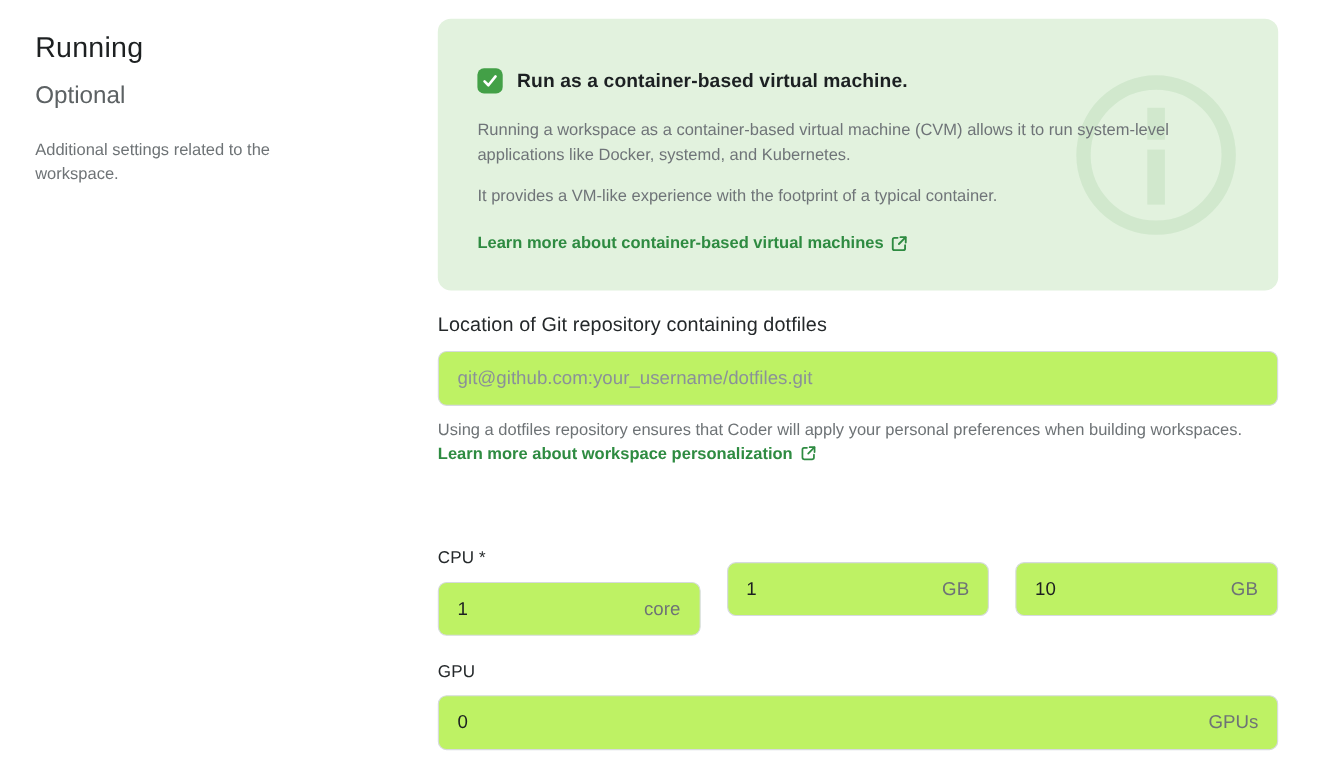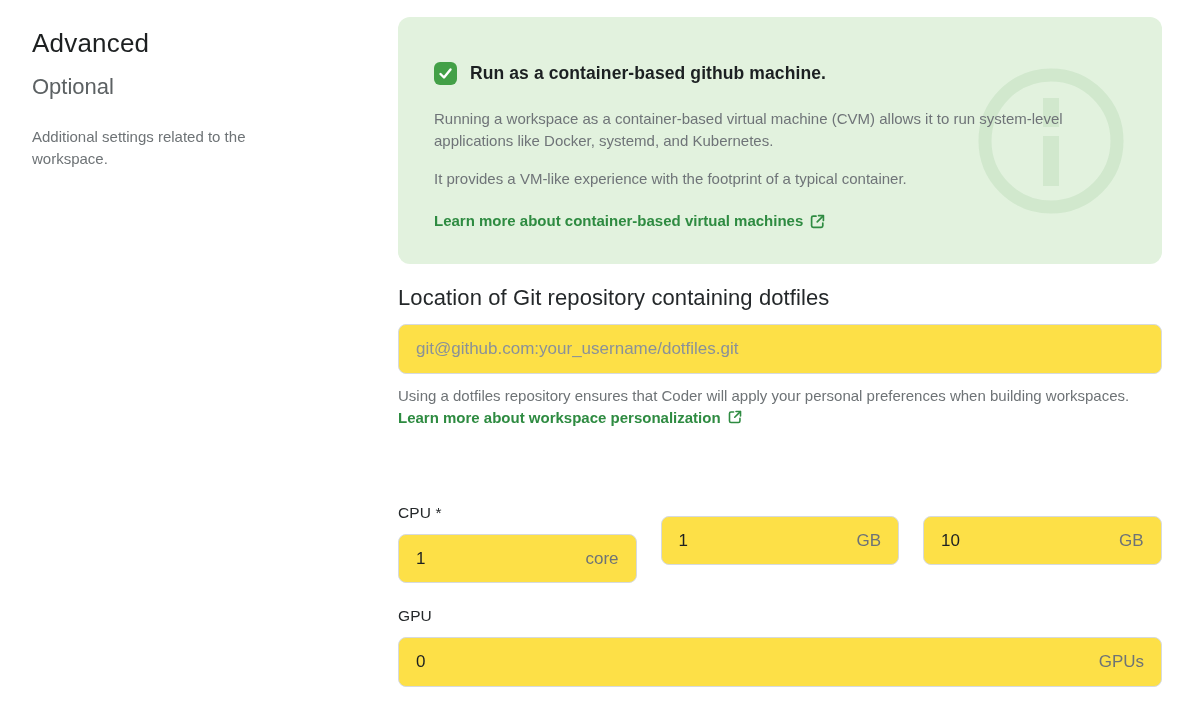--- a/index.html
+++ b/index.html
@@ -103,28 +103,28 @@
     cursor: pointer;
     position: relative;
     z-index: 1;
   }
   .cvm-panel .green-link { margin-top: 22px; align-items: flex-end; }
   .ext-icon { flex-shrink: 0; display: inline-block; }
 
   
   .dotfiles-section { margin-top: 21px; }
   .field-label {
-    font-size: 22px;
+    font-size: 18px;
     color: #24282a;
     letter-spacing: 0.1px;
   }
   .text-input-wrap {
     margin-top: 13px;
     height: 50px;
-    background: #fde047;
+    background: #bef264;
     border: 1px solid #d6dade;
     border-radius: 8px;
     display: flex;
     align-items: center;
     padding: 0 17px;
   }
   .text-input-wrap input {
     border: none;
     outline: none;
     background: transparent;
@@ -158,41 +158,41 @@
   .gpu-field { margin-top: 24px; }
   .gpu-field .field-label { font-size: 15.5px; }
   .gpu-field .text-input-wrap { margin-top: 12px; height: 50px; }
 </style>
 </head>
 <body>
 
 <div class="layout">
 
   <div class="left-col">
-    <div class="section-title">Advanced</div>
+    <div class="section-title">Running</div>
     <div class="section-subtitle">Optional</div>
     <div class="section-desc">Additional settings related to the workspace.</div>
   </div>
 
   <div class="right-col">
 
     <div class="cvm-panel">
       <svg class="panel-watermark" viewBox="0 0 158 158">
         <circle cx="79" cy="79" r="66" fill="none" stroke="rgba(60,150,60,0.10)" stroke-width="13"></circle>
         <rect x="71" y="36" width="16" height="29" fill="rgba(60,150,60,0.10)"></rect>
         <rect x="71" y="74" width="16" height="50" fill="rgba(60,150,60,0.10)"></rect>
       </svg>
 
       <div class="cvm-head">
         <div class="checkbox" role="checkbox" aria-checked="true">
           <svg width="15" height="15" viewBox="0 0 15 15">
             <polyline points="2.5,8 6,11.5 12.5,3.5" fill="none" stroke="#ffffff" stroke-width="2.4" stroke-linecap="round" stroke-linejoin="round"></polyline>
           </svg>
         </div>
-        <div class="cvm-title">Run as a container-based github machine.</div>
+        <div class="cvm-title">Run as a container-based virtual machine.</div>
       </div>
 
       <div class="cvm-body">Running a workspace as a container-based virtual machine (CVM) allows it to run system-level applications like Docker, systemd, and Kubernetes.</div>
       <div class="cvm-body">It provides a VM-like experience with the footprint of a typical container.</div>
 
       <a class="green-link" href="#">
         <span>Learn more about container-based virtual machines</span>
         <svg class="ext-icon" width="15" height="15" viewBox="0 0 15 15">
           <path d="M6 2.2 H3.2 C2.3 2.2 1.6 2.9 1.6 3.8 V11.8 C1.6 12.7 2.3 13.4 3.2 13.4 H11.2 C12.1 13.4 12.8 12.7 12.8 11.8 V9" fill="none" stroke="#2e8b41" stroke-width="1.7" stroke-linecap="round"></path>
           <path d="M8.6 1.6 H13.4 V6.4" fill="none" stroke="#2e8b41" stroke-width="1.7" stroke-linecap="round" stroke-linejoin="round"></path>

